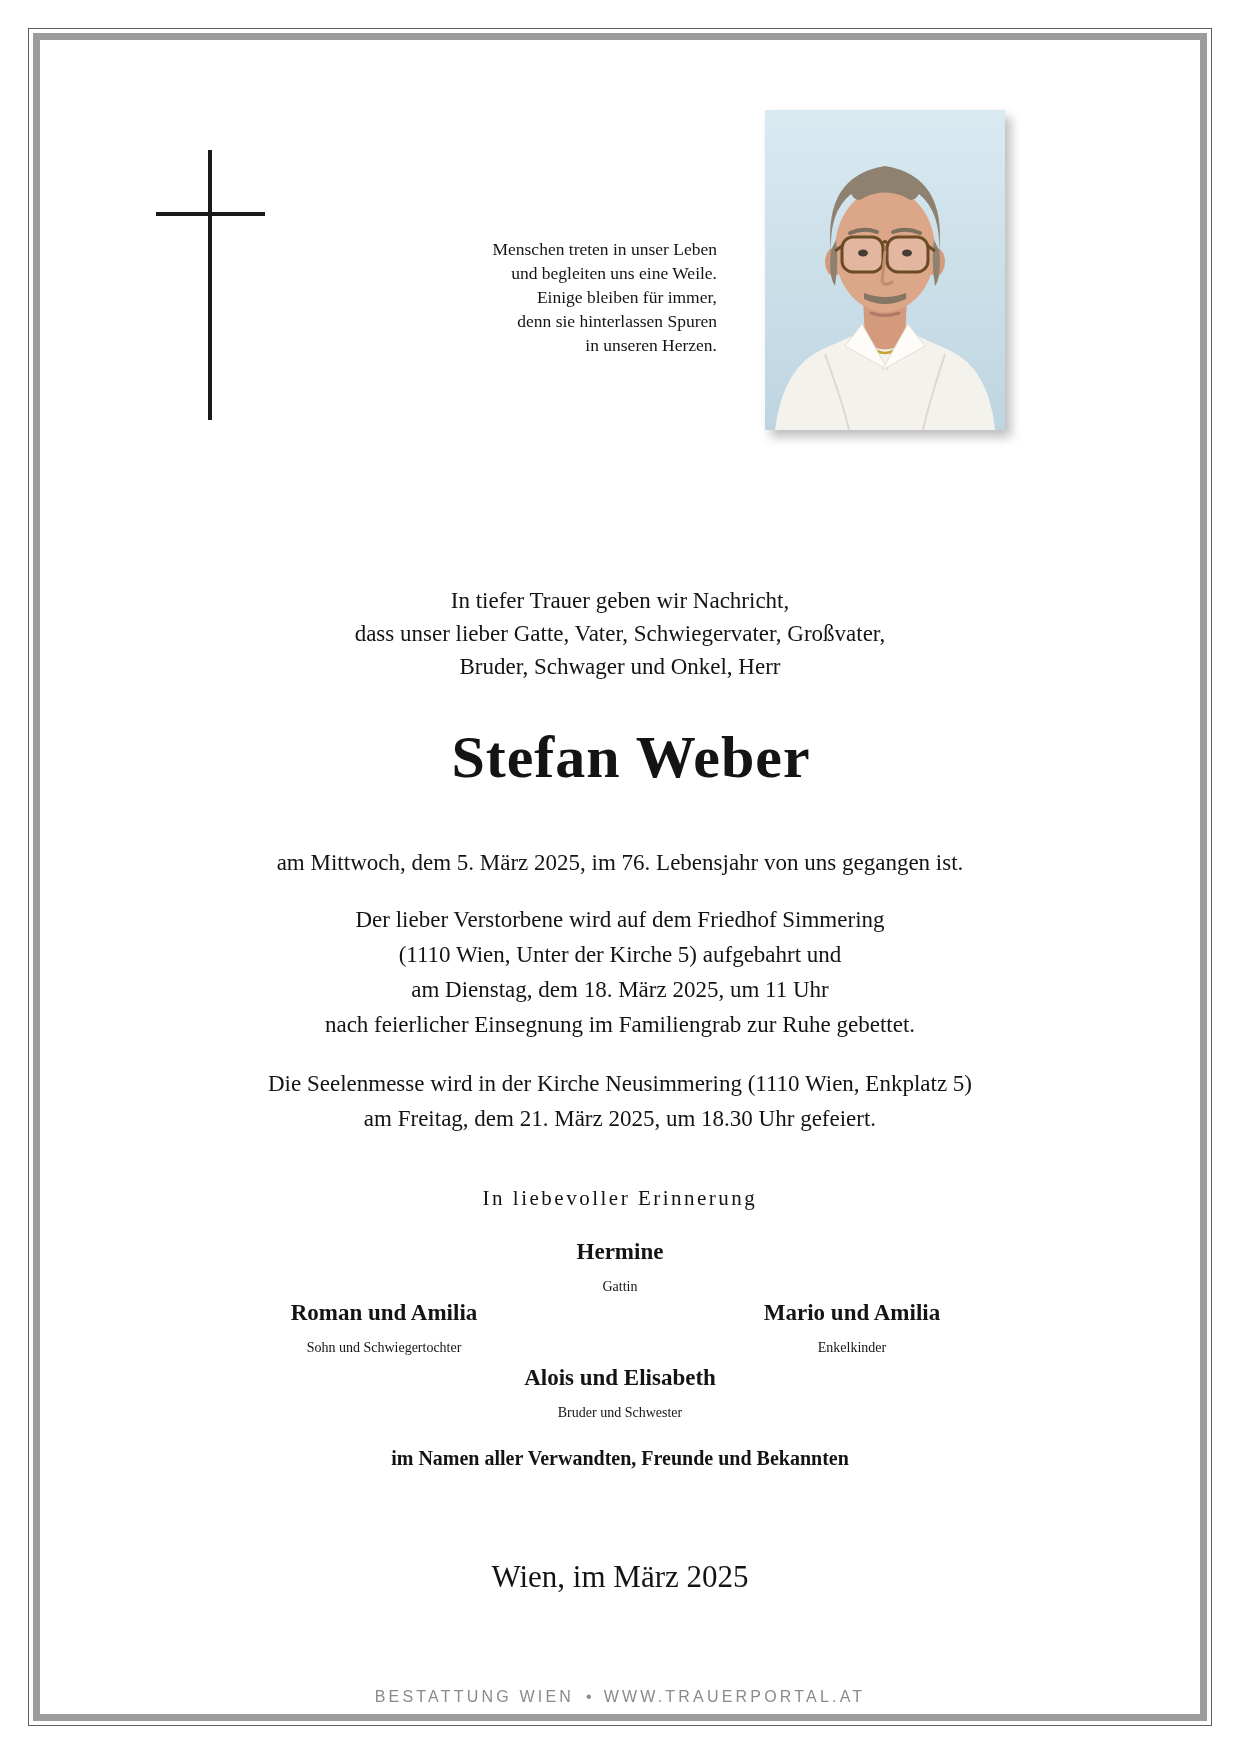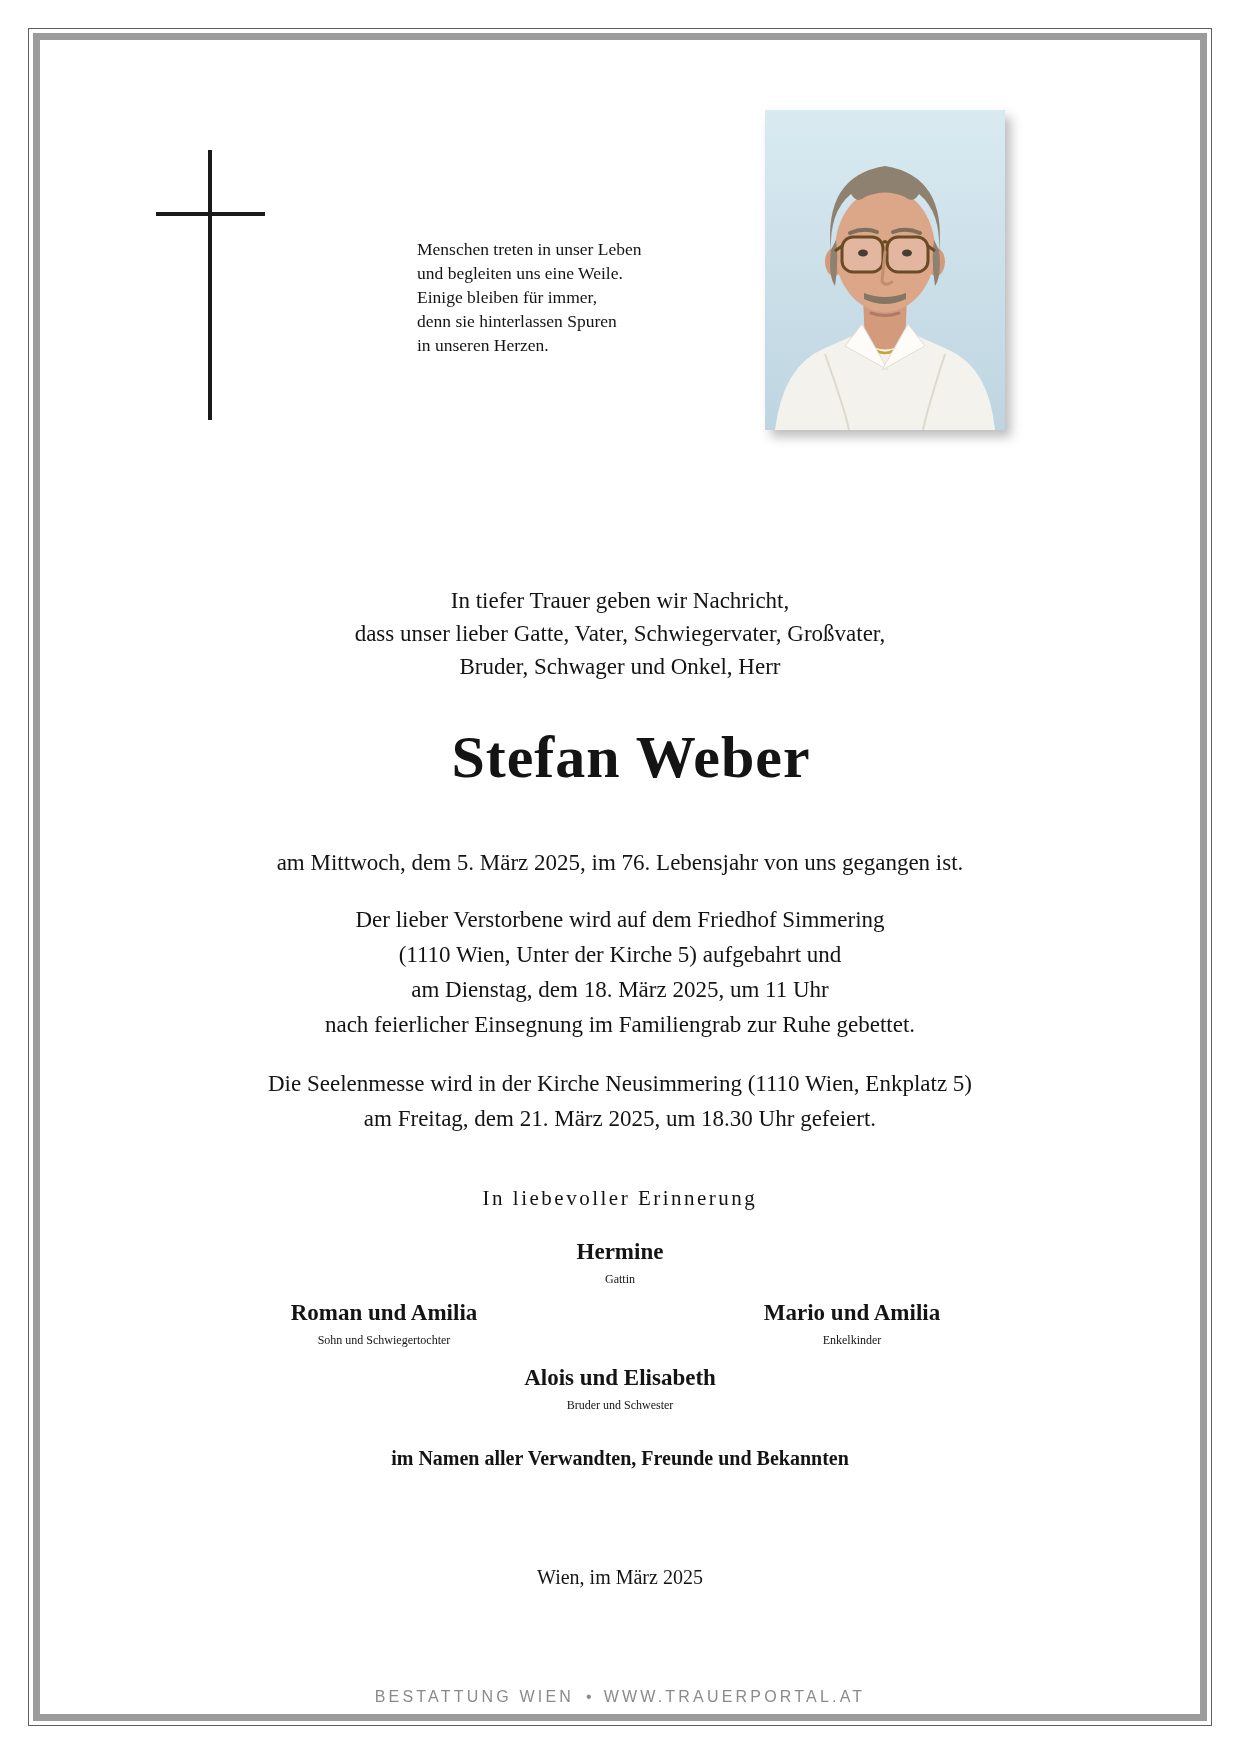--- a/index.html
+++ b/index.html
@@ -9,46 +9,46 @@
     overflow:hidden;
   }
   
   .frame-outer{position:absolute;inset:28px;border:1.5px solid var(--frame_outer,#5f5f5f);pointer-events:none;}
   .frame-inner{position:absolute;inset:33px;border:7px solid var(--frame_inner,#9c9c9c);pointer-events:none;}
   
   .cross{position:absolute;left:0;top:0;}
   .cross-v{position:absolute;left:208px;top:150px;width:4px;height:270px;background:var(--cross,#1a1a1a);}
   .cross-h{position:absolute;left:156px;top:212px;width:109px;height:4px;background:var(--cross,#1a1a1a);}
   
-  .poem{position:absolute;left:417px;top:237px;width:300px;text-align:left;
+  .poem{position:absolute;left:417px;top:237px;width:300px;text-align:right;
         font-size:17.5px;line-height:24px;}
   .poem span{display:block;}
   
   .photo{position:absolute;left:765px;top:110px;width:240px;height:320px;
          box-shadow:6px 7px 10px rgba(70,70,70,.35);}
   .photo svg{display:block;}
   
   .blk{position:absolute;left:42px;width:1156px;text-align:center;}
   .blk span{display:block;}
   .intro{top:584px;font-size:23px;line-height:33px;}
   .name{top:713px;margin:11px;font-size:60px;line-height:66px;font-weight:bold;letter-spacing:1px;}
   .death{top:846px;font-size:23px;line-height:34px;}
   .burial{top:902px;font-size:23px;line-height:35px;}
   .mass{top:1066px;font-size:23px;line-height:35px;}
   .remember{top:1183px;font-size:21px;line-height:30px;letter-spacing:2.5px;}
   .m-name{font-size:23px;line-height:30px;font-weight:bold;}
-  .m-rel{font-size:12px;line-height:24px;}
+  .m-rel{font-size:14px;line-height:24px;margin-top:8px;}
   .primary{top:1237px;}
   .m-row{top:1298px;display:flex;}
   .m-col{width:50%;box-sizing:border-box;text-align:center;}
   .m-col-left{padding-left:106px;}
   .m-col-right{padding-right:114px;}
   .center-pair{top:1363px;}
   .closing{top:1444px;font-size:20px;line-height:28px;font-weight:bold;}
-  .dateline{top:1561px;font-size:20px;line-height:32px;}
+  .dateline{top:1561px;font-size:31px;line-height:32px;}
   
   .footer{position:absolute;left:42px;width:1156px;top:1688px;text-align:center;
           font-family:"Liberation Sans","DejaVu Sans",sans-serif;
           font-size:16px;letter-spacing:3.2px;color:var(--footer_text,#8a8a8a);}
   .footer .dot{display:inline-block;margin:0 12px;letter-spacing:0;}
   p{margin:0;}
 </style>
 </head>
 <body>
 

